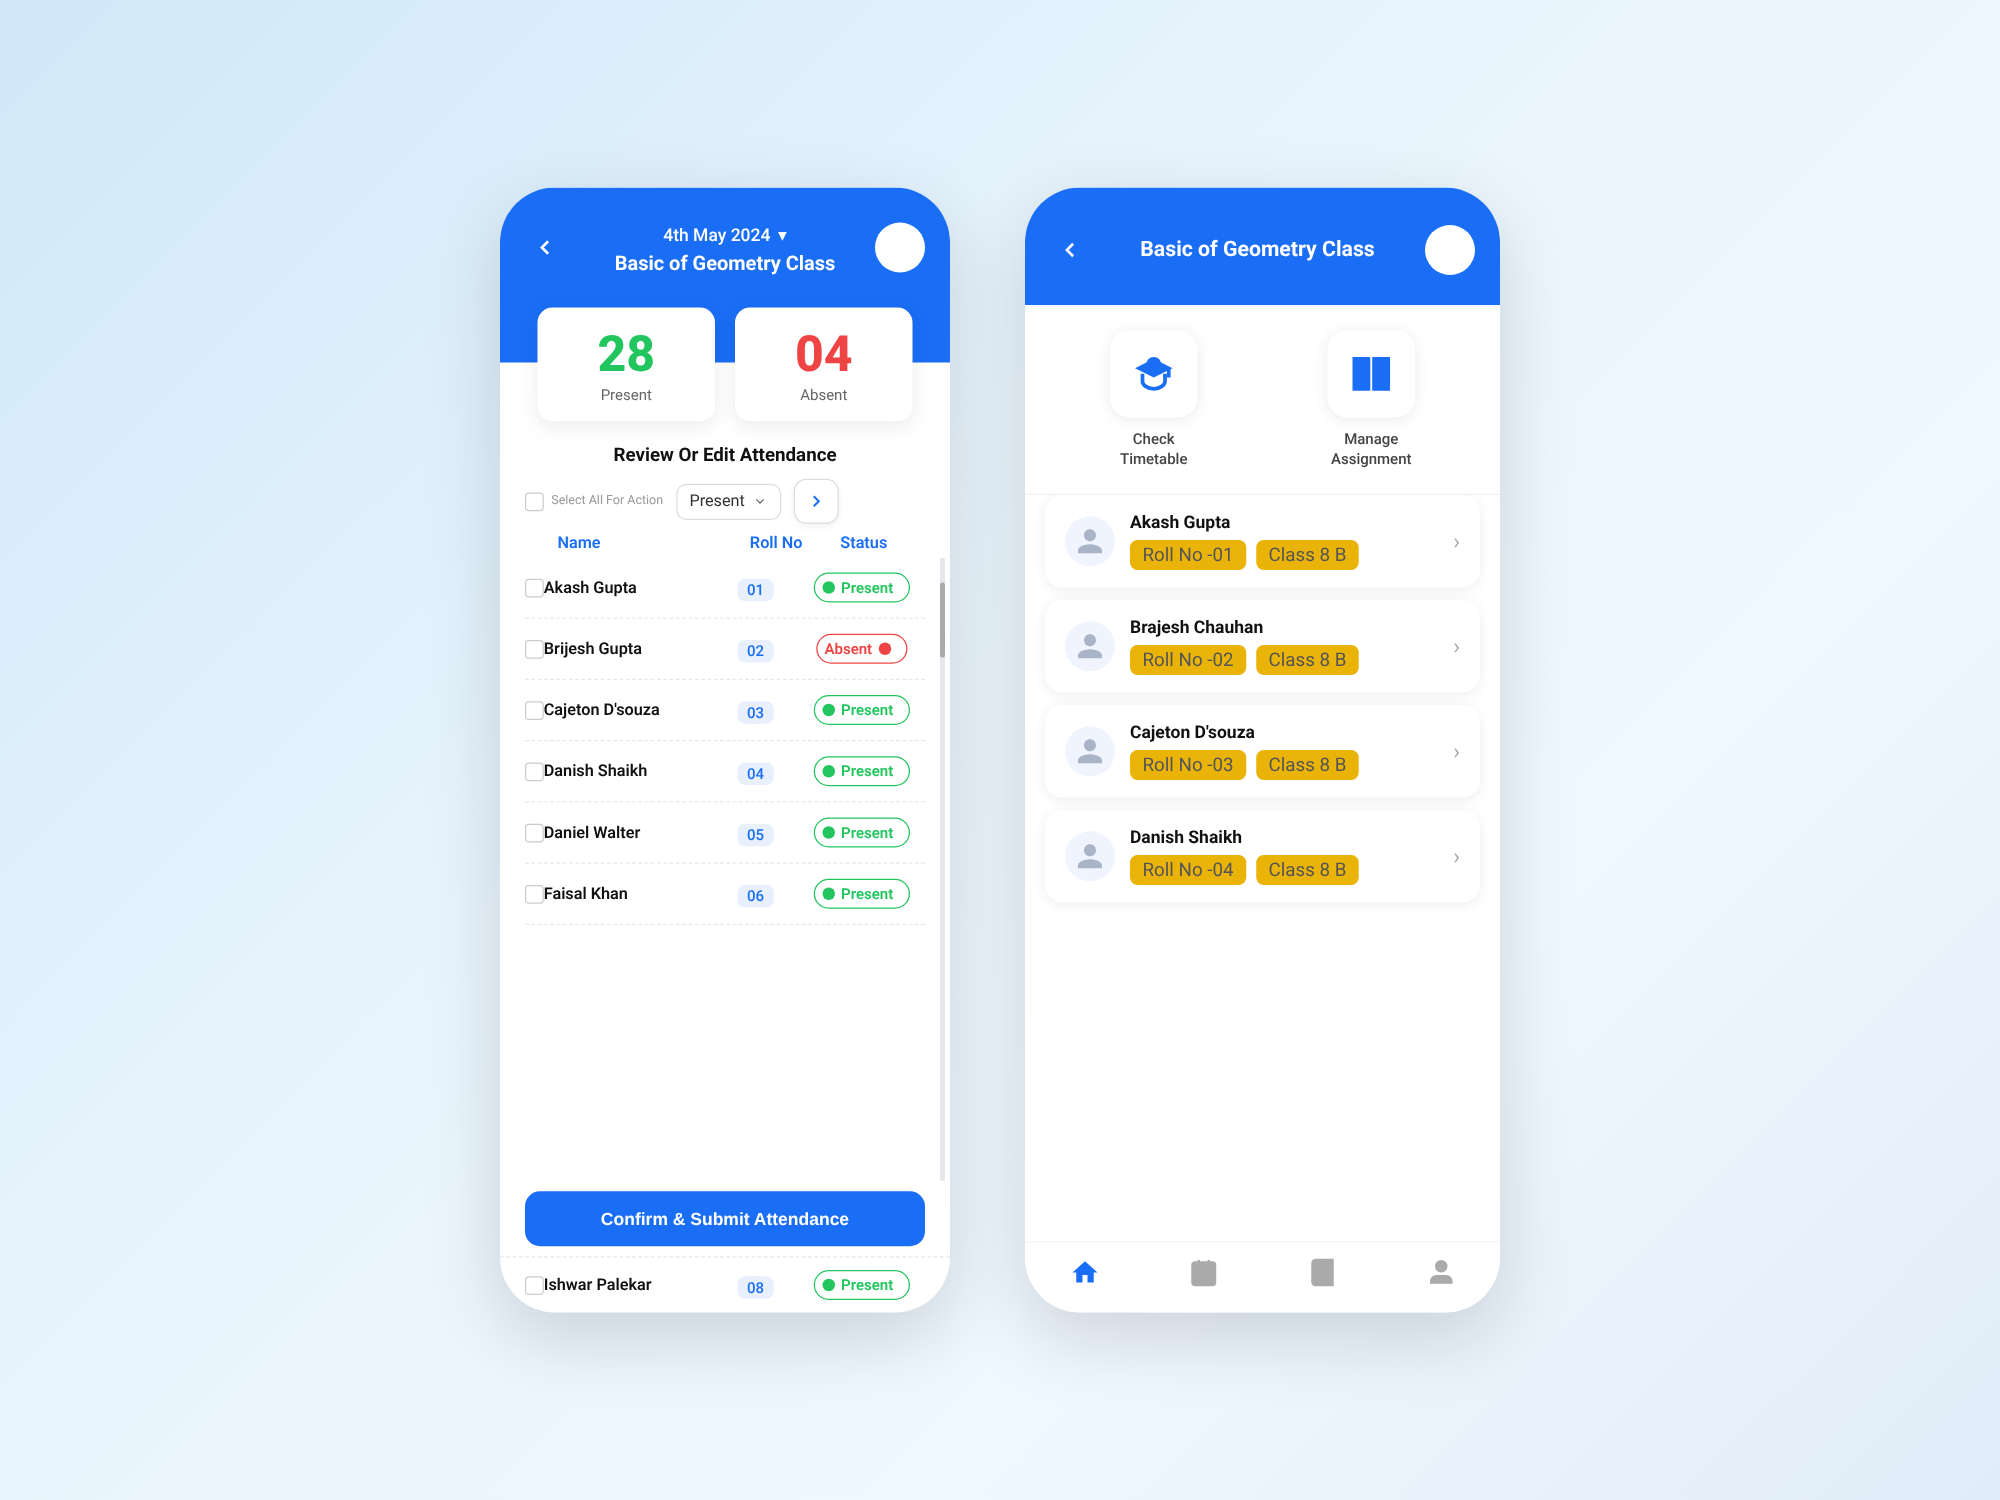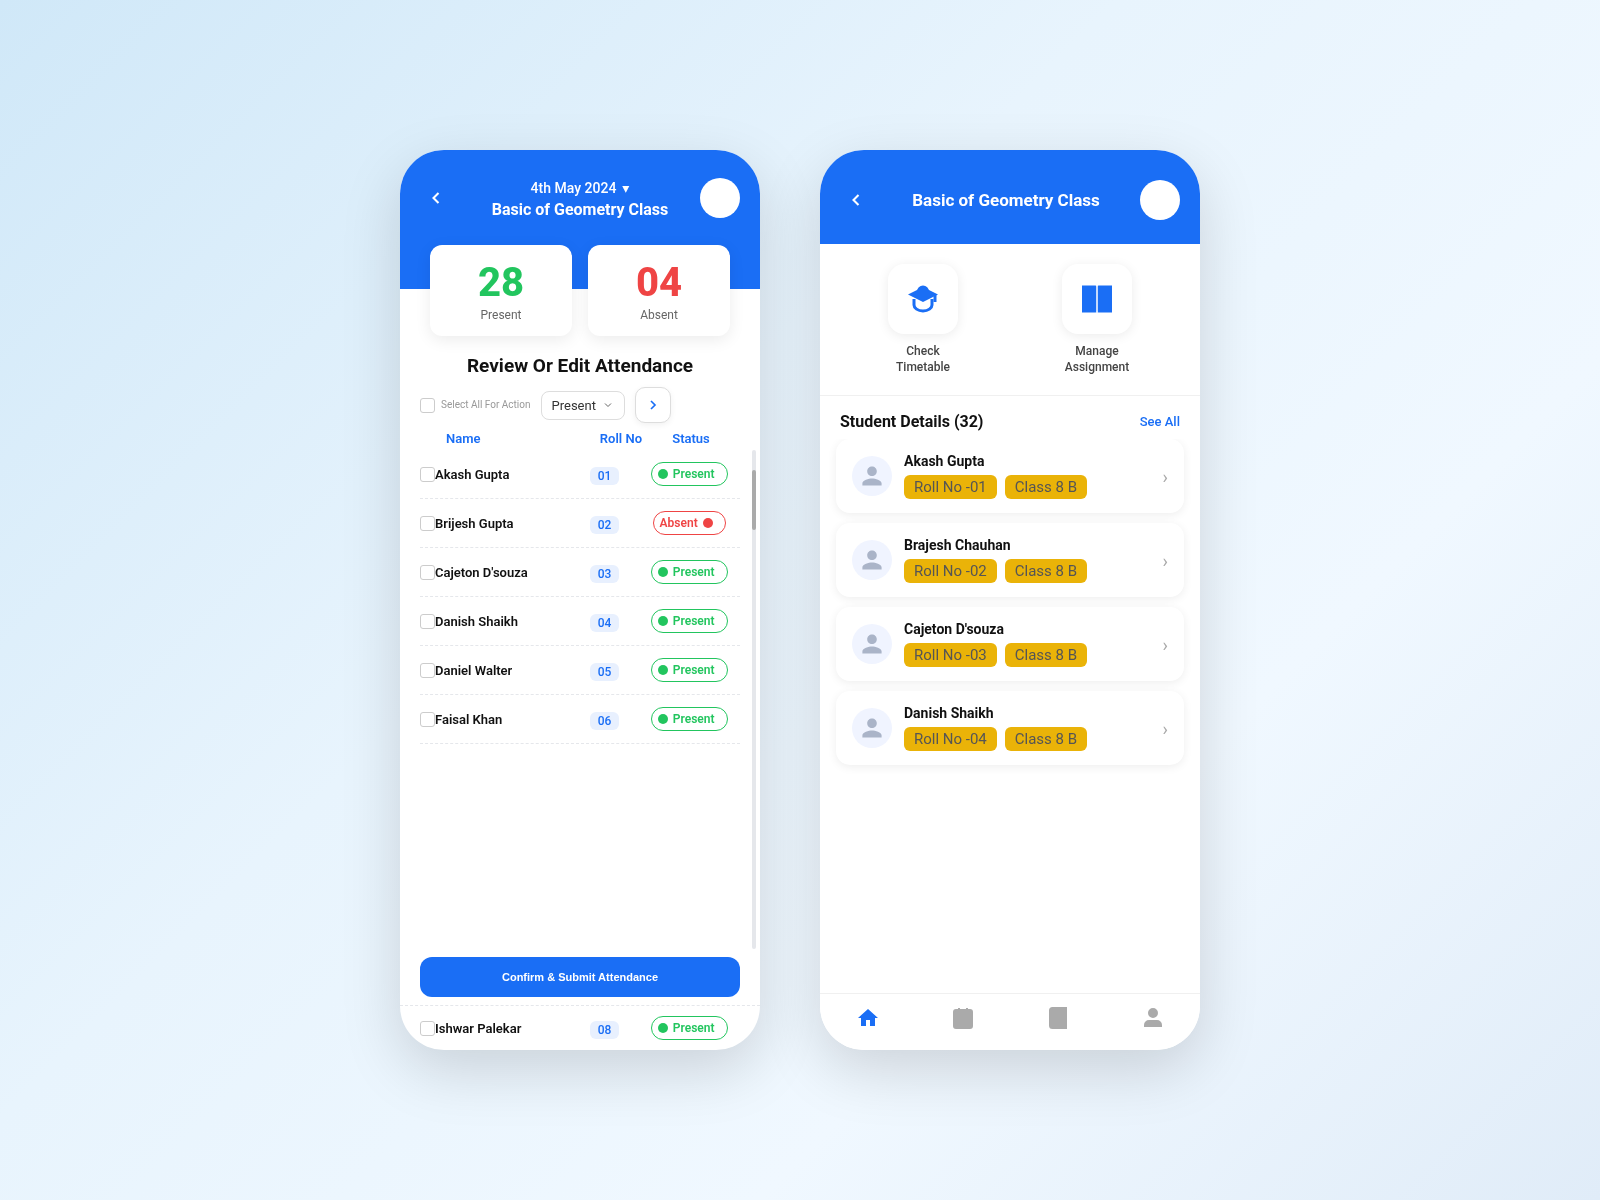--- a/index.html
+++ b/index.html
@@ -109,21 +109,21 @@
     .stat-card .number.absent { color: #ef4444; }
 
     .stat-card .label {
       font-size: 12px;
       color: #666;
       margin-top: 2px;
     }
 
     .section-title {
       text-align: center;
-      font-size: 19px;
+      font-size: 15px;
       font-weight: 700;
       color: #111;
       margin: 18px 0 10px;
       padding: 0 20px;
     }
 
     .action-bar {
       display: flex;
       align-items: center;
       gap: 10px;
@@ -272,21 +272,21 @@
       margin-top: 20px;
     }
 
     .submit-btn {
       margin: 8px 20px;
       background: #1a6ef5;
       color: white;
       border: none;
       border-radius: 12px;
       padding: 14px;
-      font-size: 11px;
+      font-size: 14px;
       font-weight: 700;
       text-align: center;
       cursor: pointer;
       width: calc(100% - 40px);
     }
 
     
     .phone-right {
       width: 380px;
       height: 900px;
@@ -672,24 +672,20 @@
         <svg viewBox="0 0 24 24" fill="#1a6ef5">
           <path d="M2 3h9a1 1 0 011 1v16a1 1 0 01-1 1H2V3z" fill="#1a6ef5"></path>
           <path d="M22 3h-9a1 1 0 00-1 1v16a1 1 0 001 1h9V3z" fill="#1a6ef5"></path>
           <line x1="12" y1="3" x2="12" y2="21" stroke="white" stroke-width="1"></line>
         </svg>
       </div>
       <div class="quick-action-label">Manage<br>Assignment</div>
     </div>
   </div>
 
-  <div class="student-details-header">
-    <div class="student-details-title">Student Details (32)</div>
-    <div class="see-all">See All</div>
-  </div>
 
   <div class="student-cards">
 
     <div class="student-card">
       <div class="avatar-icon">
         <svg viewBox="0 0 24 24">
           <path d="M12 12c2.7 0 4.8-2.1 4.8-4.8S14.7 2.4 12 2.4 7.2 4.5 7.2 7.2 9.3 12 12 12zm0 2.4c-3.2 0-9.6 1.6-9.6 4.8v2.4h19.2v-2.4c0-3.2-6.4-4.8-9.6-4.8z"></path>
         </svg>
       </div>
       <div class="student-card-info">

